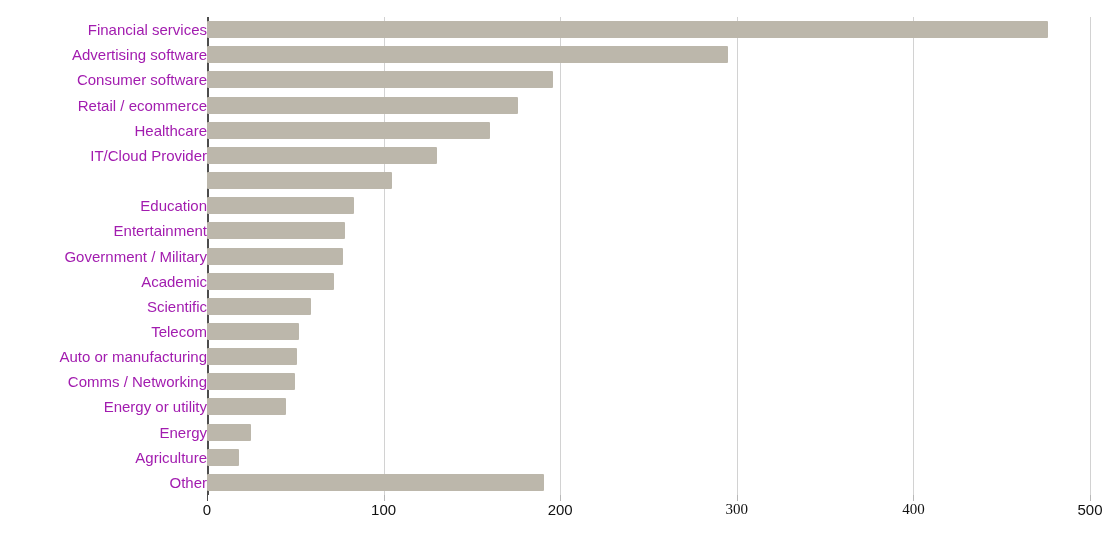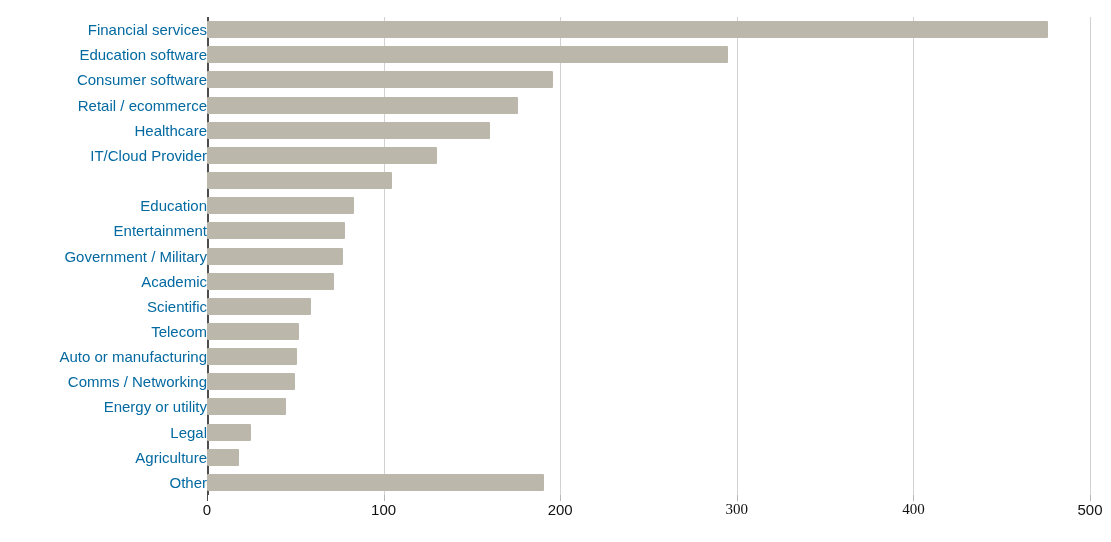--- a/index.html
+++ b/index.html
@@ -62,21 +62,21 @@
     border-radius: 1px;
   }
 
   
   .cat-label {
     position: absolute;
     right: 0;
     width: 196px;
     text-align: right;
     font-size: 15px;
-    color: #0369a1;
+    color: #a21caf;
     line-height: 17px;
     white-space: nowrap;
   }
   #y-labels {
     position: absolute;
     left: 0;
     top: 17px;
     width: 207px;
     height: 478px;
   }
@@ -136,35 +136,35 @@
         <div class="bar" title="Comms / Networking: 50" style="left: 0px; width: 88.3px; top: 356.289px; background: rgb(188, 183, 171);"></div>
         <div class="bar" title="Energy or utility: 45" style="left: 0px; width: 79.47px; top: 381.447px; background: rgb(188, 183, 171);"></div>
         <div class="bar" title="Legal: 25" style="left: 0px; width: 44.15px; top: 406.605px; background: rgb(188, 183, 171);"></div>
         <div class="bar" title="Agriculture: 18" style="left: 0px; width: 31.788px; top: 431.763px; background: rgb(188, 183, 171);"></div>
         <div class="bar" title="Other: 191" style="left: 0px; width: 337.306px; top: 456.921px; background: rgb(188, 183, 171);"></div>
       </div>
   </div>
 
   <div id="y-labels">
       <div class="cat-label" style="top: 4.07895px;">Financial services</div>
-      <div class="cat-label" style="top: 29.2368px;">Education software</div>
+      <div class="cat-label" style="top: 29.2368px;">Advertising software</div>
       <div class="cat-label" style="top: 54.3947px;">Consumer software</div>
       <div class="cat-label" style="top: 79.5526px;">Retail / ecommerce</div>
       <div class="cat-label" style="top: 104.711px;">Healthcare</div>
       <div class="cat-label" style="top: 129.868px;">IT/Cloud Provider</div>
       <div class="cat-label" style="top: 180.184px;">Education</div>
       <div class="cat-label" style="top: 205.342px;">Entertainment</div>
       <div class="cat-label" style="top: 230.5px; text-align: right;">Government / Military</div>
       <div class="cat-label" style="top: 255.658px;">Academic</div>
       <div class="cat-label" style="top: 280.816px;">Scientific</div>
       <div class="cat-label" style="top: 305.974px;">Telecom</div>
       <div class="cat-label" style="top: 331.132px;">Auto or manufacturing</div>
       <div class="cat-label" style="top: 356.289px;">Comms / Networking</div>
       <div class="cat-label" style="top: 381.447px;">Energy or utility</div>
-      <div class="cat-label" style="top: 406.605px;">Legal</div>
+      <div class="cat-label" style="top: 406.605px;">Energy</div>
       <div class="cat-label" style="top: 431.763px;">Agriculture</div>
       <div class="cat-label" style="top: 456.921px;">Other</div>
     </div>
 
   <div id="x-labels">
       <div class="x-label" style="left: 0px;">0</div>
       <div class="x-label" style="left: 176.6px;">100</div>
       <div class="x-label" style="left: 353.2px;">200</div>
       <div class="x-label" style="left: 529.8px; font-family: Liberation Serif, serif;">300</div>
       <div class="x-label" style="left: 706.4px; font-family: Liberation Serif, serif;">400</div>

